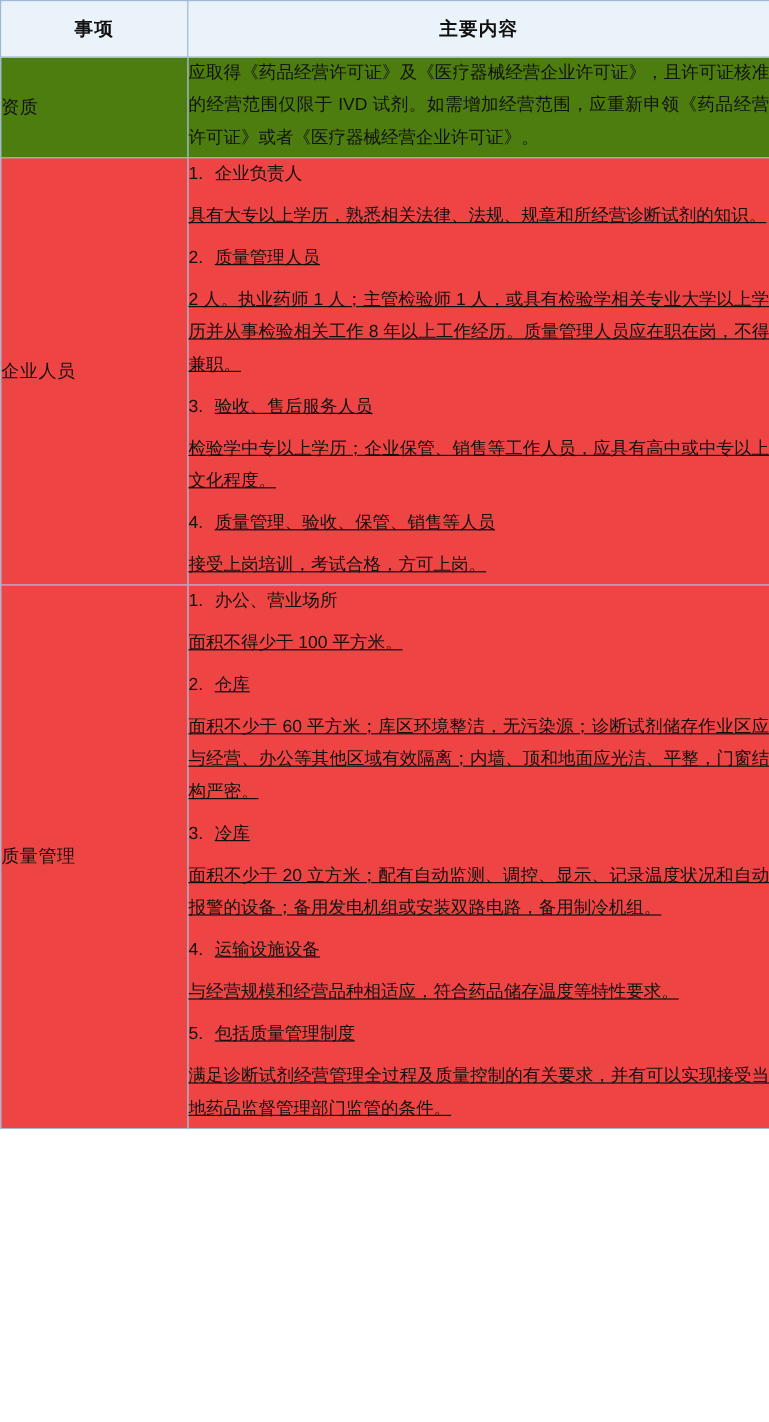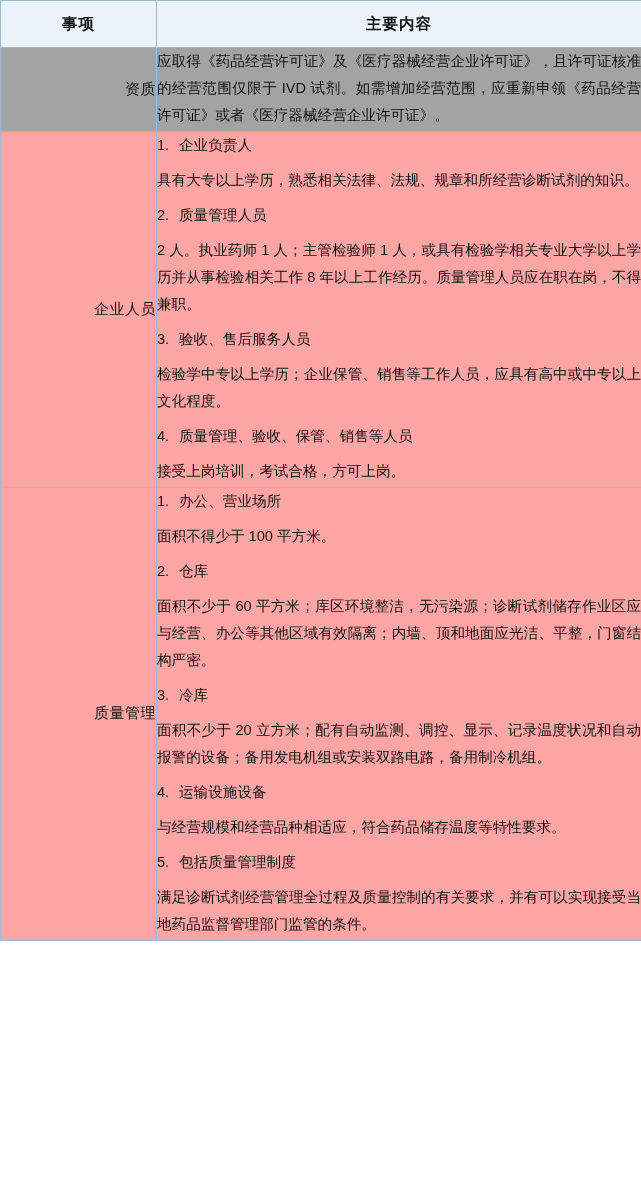--- a/index.html
+++ b/index.html
@@ -32,25 +32,25 @@
   thead th {
     background: #eaf2fa;
     font-size: 15.5px;
     font-weight: bold;
     color: #111;
     text-align: center;
     height: 46px;
     letter-spacing: 1px;
   }
 
-  .row-white > td { background: #a3a3a3; }
-  .row-blue > td { background: #fca5a5; }
+  .row-white > td { background: #4d7c0f; }
+  .row-blue > td { background: #ef4444; }
 
   td.item-cell {
-    text-align: right;
+    text-align: left;
     font-size: 15px;
     color: #111;
     letter-spacing: 0.5px;
   }
   td.content-cell {
     padding: 14px 16px 16px 16px;
     font-size: 14.6px;
     line-height: 1.85;
     color: #111;
     text-align: justify;
@@ -64,21 +64,21 @@
   .numbered {
     margin: 0;
   }
   .numbered .num {
     display: inline-block;
     min-width: 22px;
   }
   .para {
     margin: 0;
   }
-  .tight p + p { margin-top: 9px; }
+  .tight p + p { margin-top: 9px; text-decoration: underline; }
 </style>
 </head>
 <body>
 
 <div class="table-wrap">
   <table class="spec-table">
     <colgroup>
       <col class="col-item">
       <col class="col-content">
     </colgroup>

